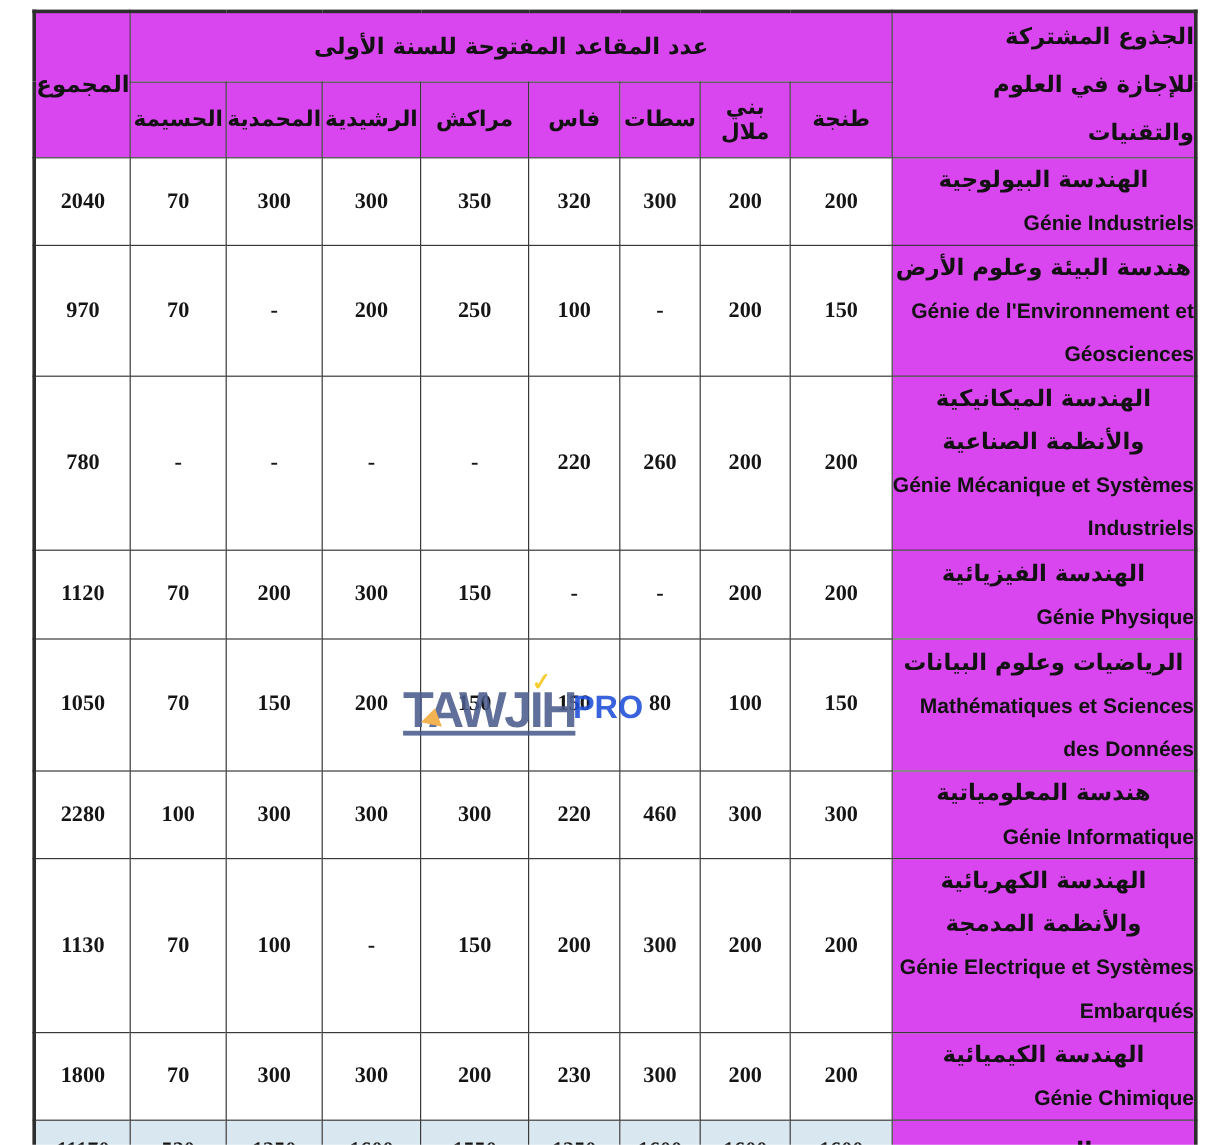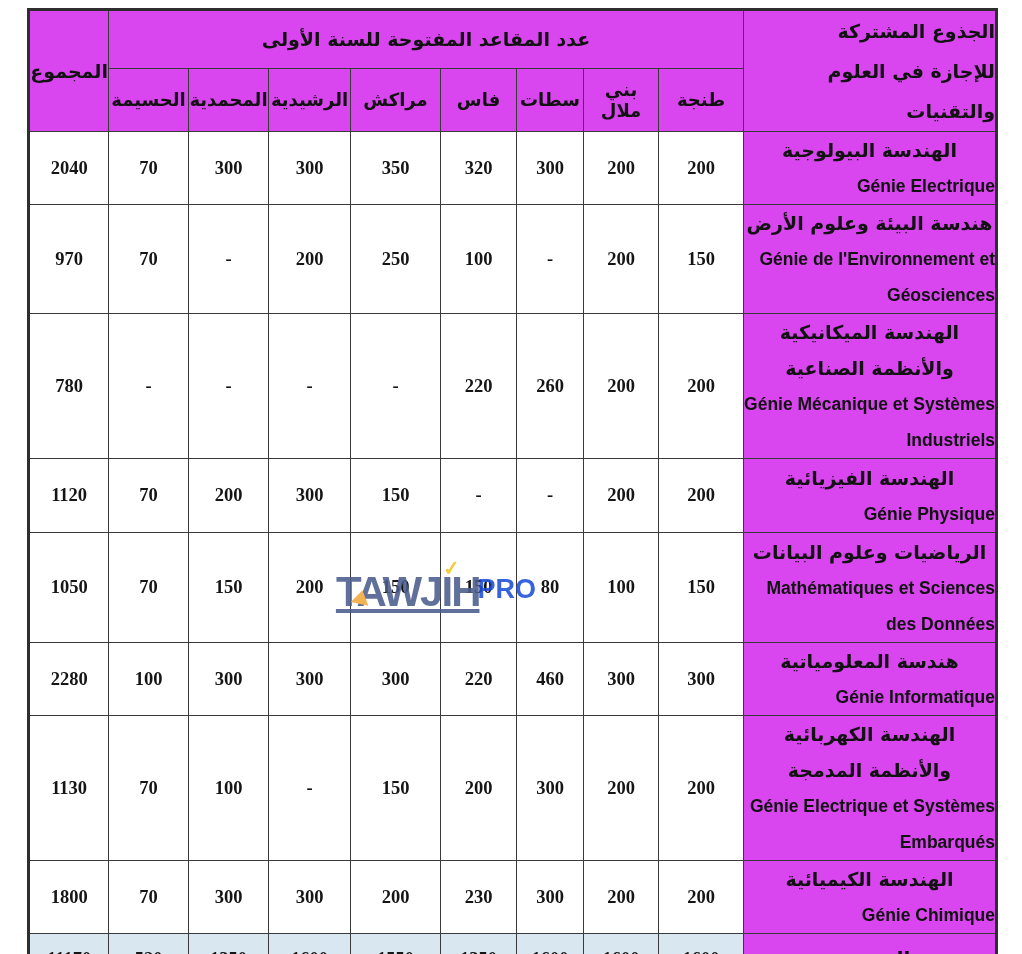--- a/index.html
+++ b/index.html
@@ -137,21 +137,21 @@
         <th class="blue city">الرشيدية</th>
         <th class="blue city">المحمدية</th>
         <th class="blue city">الحسيمة</th>
       </tr>
     </thead>
 
     <tbody>
       <tr style="height:72px">
         <td class="prog blue">
           <span class="ar">الهندسة البيولوجية</span>
-          <span class="fr">Génie Electrique</span>
+          <span class="fr">Génie Industriels</span>
         </td>
         <td class="num">200</td>
         <td class="num">200</td>
         <td class="num">300</td>
         <td class="num">320</td>
         <td class="num">350</td>
         <td class="num">300</td>
         <td class="num">300</td>
         <td class="num">70</td>
         <td class="num">2040</td>

